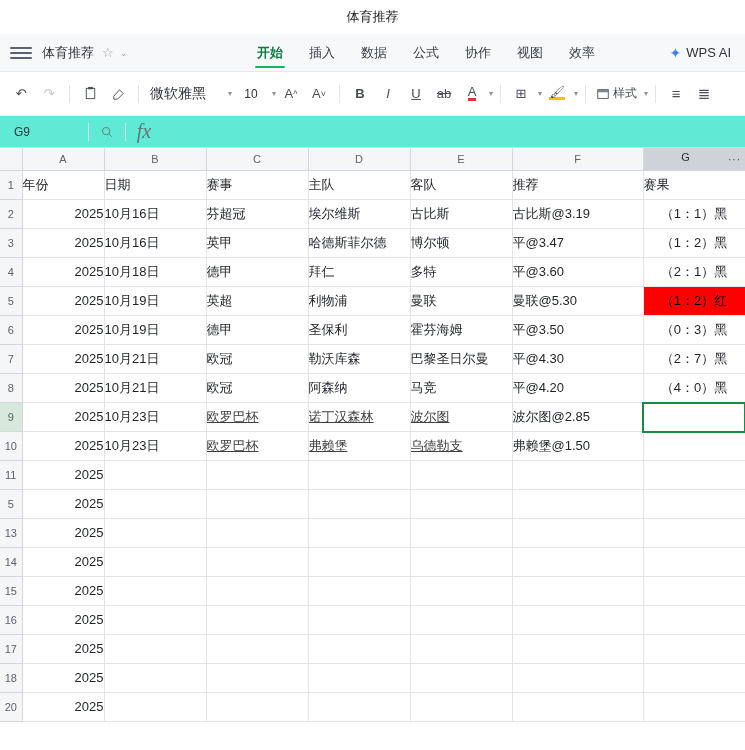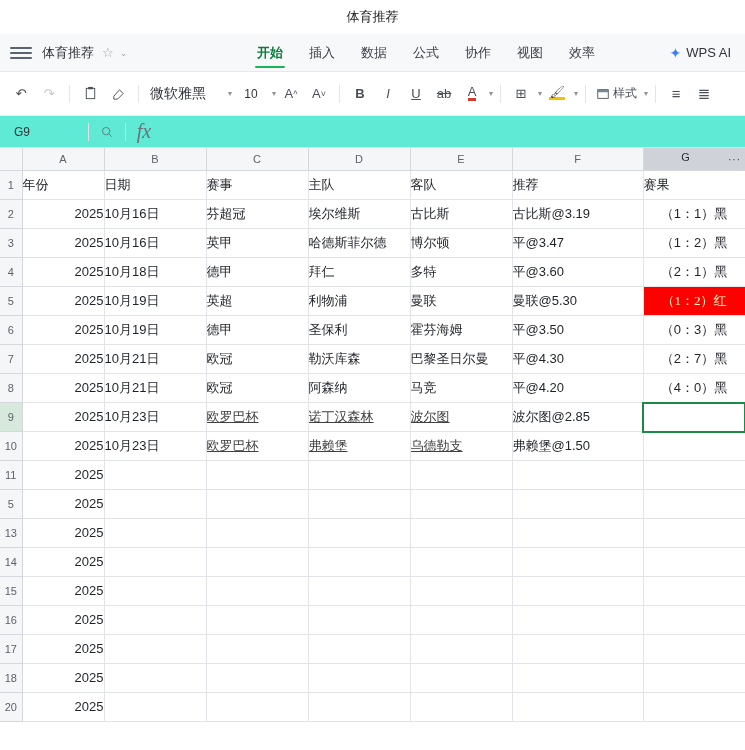--- a/index.html
+++ b/index.html
@@ -139,21 +139,21 @@
     font-size: 13px;
     color: #1f2228;
     padding: 0 6px;
     white-space: nowrap;
     overflow: hidden;
     line-height: 28px;
   }
   .cell.num { text-align: right; }
   .cell.ctr { text-align: center; }
   .cell.link { color: #404040; text-decoration: underline; }
-  .cell.redfill { background: #ff0000; color: #fef9c3; font-family: Liberation Serif, serif; }
+  .cell.redfill { background: #ff0000; color: #000000; }
   .cell.sel {
     border: 2px solid #1a8a45;
   }
   .row-active .rowhead { background: #d6e9dc; }
   .dots {
     font-size: 13px; color: #5c616b;
   }
 </style>
 </head>
 <body>

